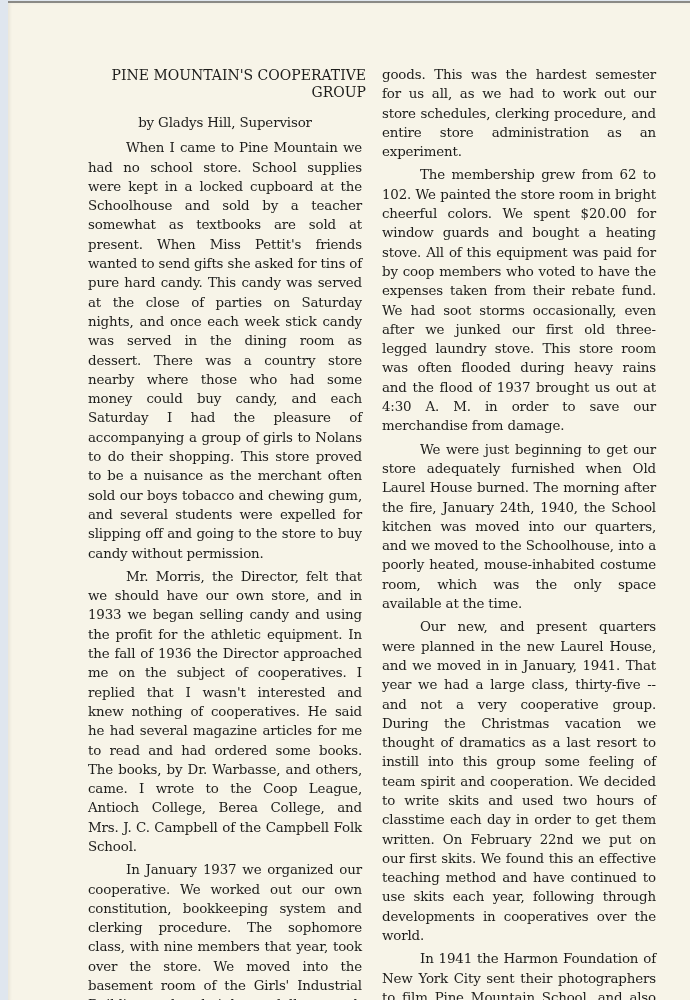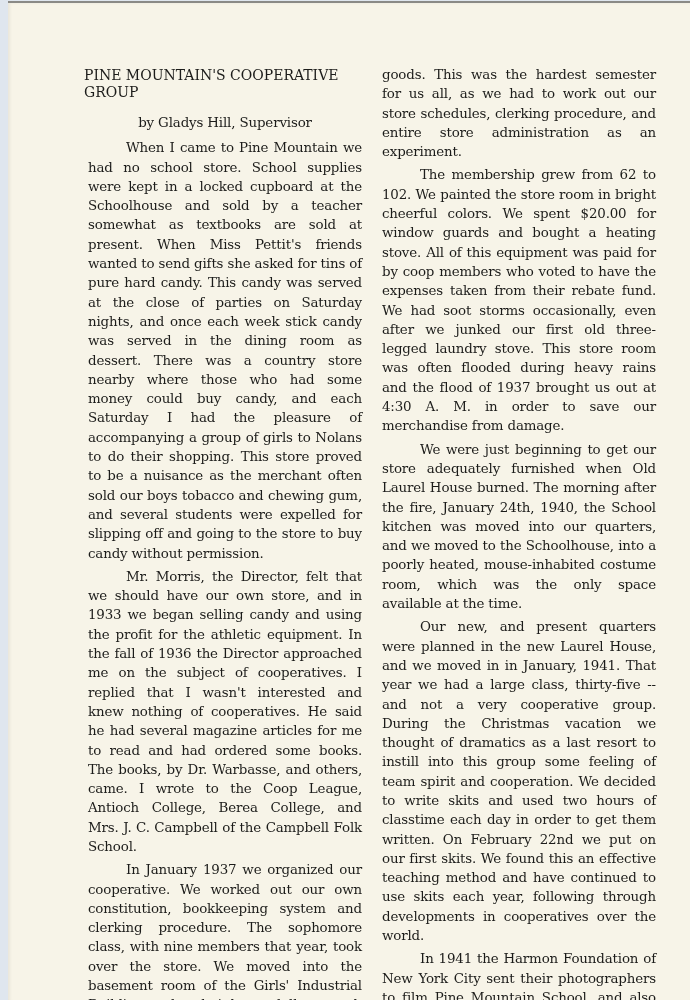--- a/index.html
+++ b/index.html
@@ -16,21 +16,21 @@
   }
   .col {
     position: absolute; top: 60px;
     font-size: 13.4px; line-height: 19.3px; color: #1c1c1a;
     text-align: justify;
     letter-spacing: -0.15px;
   }
   .col-left { left: 76px; width: 282px; }
   .col-right { left: 370px; width: 282px; top: 58px; }
   .title {
-    text-align: left; font-size: 14px; line-height: 17px; margin: 4px 0 12px 0;
+    text-align: right; font-size: 14px; line-height: 17px; margin: 4px 0 12px 0;
     letter-spacing: 0;
   }
   .byline {
     text-align: center; margin: 0 0 6px 0; font-size: 13.4px;
   }
   p { margin: 4px; text-indent: 38px; }
   p.cont { text-indent: 0; }
 </style>
 </head>
 <body>

